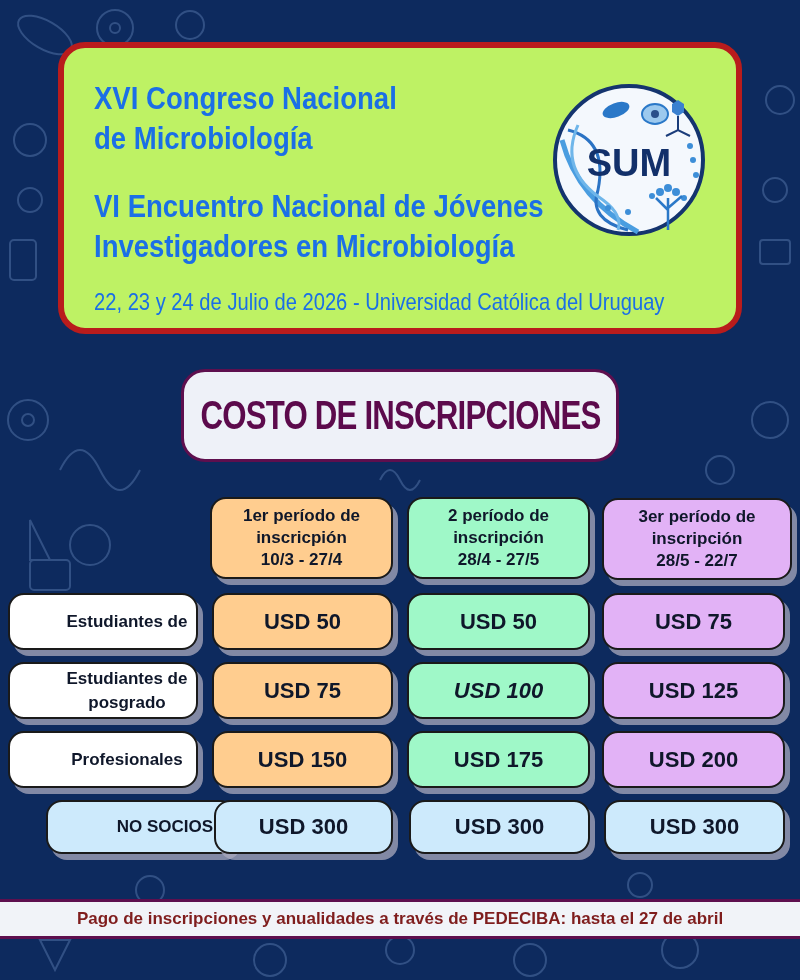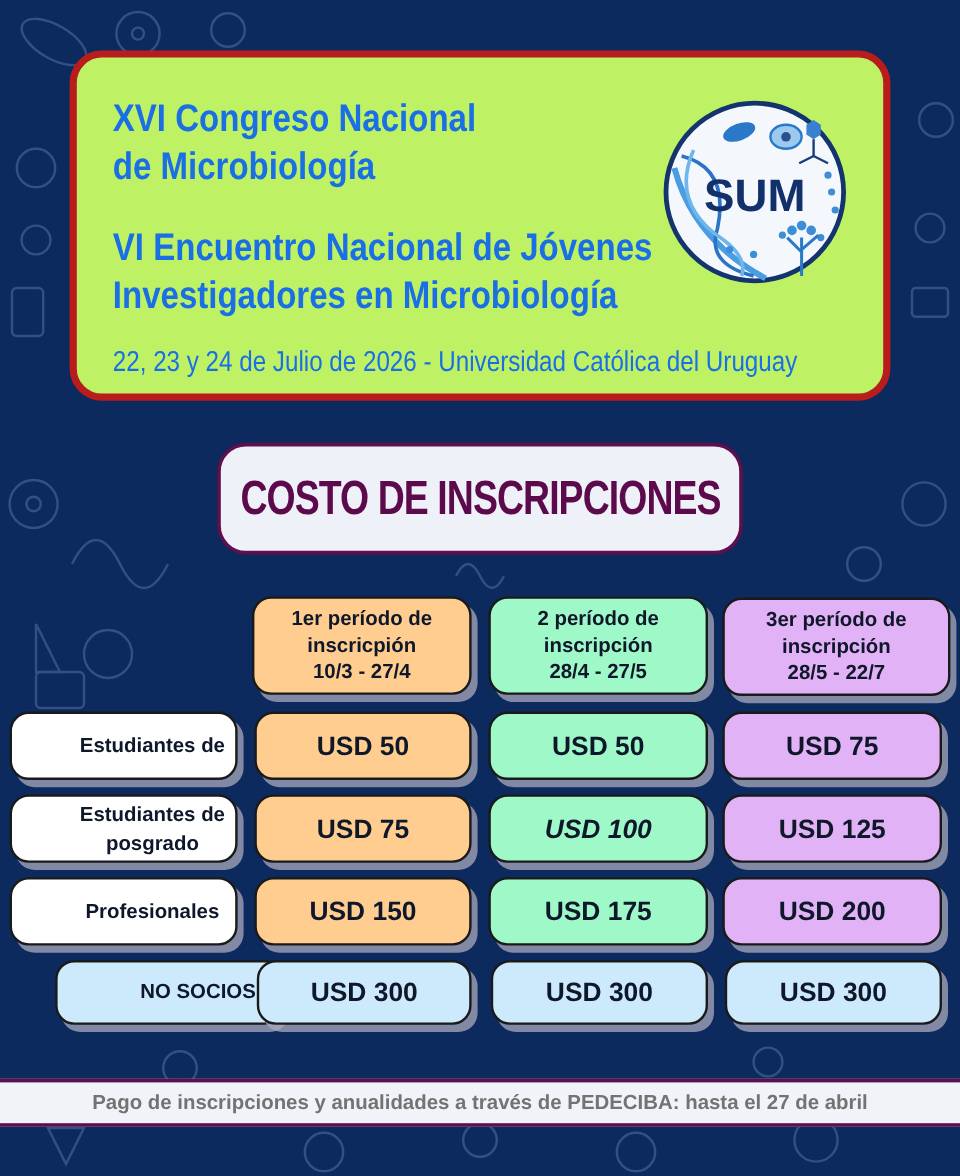--- a/index.html
+++ b/index.html
@@ -45,21 +45,21 @@
   }
   .cell.hdr { font-size: 17px; line-height: 22px; }
   .cell.val { font-size: 22px; }
   .cell.lbl { font-size: 17px; line-height: 24px; background: #ffffff; padding-left: 48px; }
   .shadow { box-shadow: 5px 6px 0 rgba(170,170,190,0.75); }
   .footer-bar {
     position: absolute; left: 0; top: 899px; width: 800px; height: 40px;
     background: #f1f3f8; border-top: 3px solid #5e0f4e; border-bottom: 3px solid #5e0f4e;
     display: flex; align-items: center; justify-content: center; z-index: 1;
   }
-  .footer-text { color: #737373; font-weight: bold; font-size: 17px; white-space: nowrap; }
+  .footer-text { color: #7f1d1d; font-weight: bold; font-size: 17px; white-space: nowrap; }
 </style>
 </head>
 <body>
 
 <svg class="bg-pattern" width="800" height="980" viewBox="0 0 800 980">
   <g fill="none" stroke="#8fb2e6" stroke-width="2">
     <ellipse cx="45" cy="35" rx="30" ry="14" transform="rotate(30 45 35)"></ellipse>
     <circle cx="115" cy="28" r="18"></circle>
       <circle cx="115" cy="28" r="5"></circle>
     <circle cx="190" cy="25" r="14"></circle>

